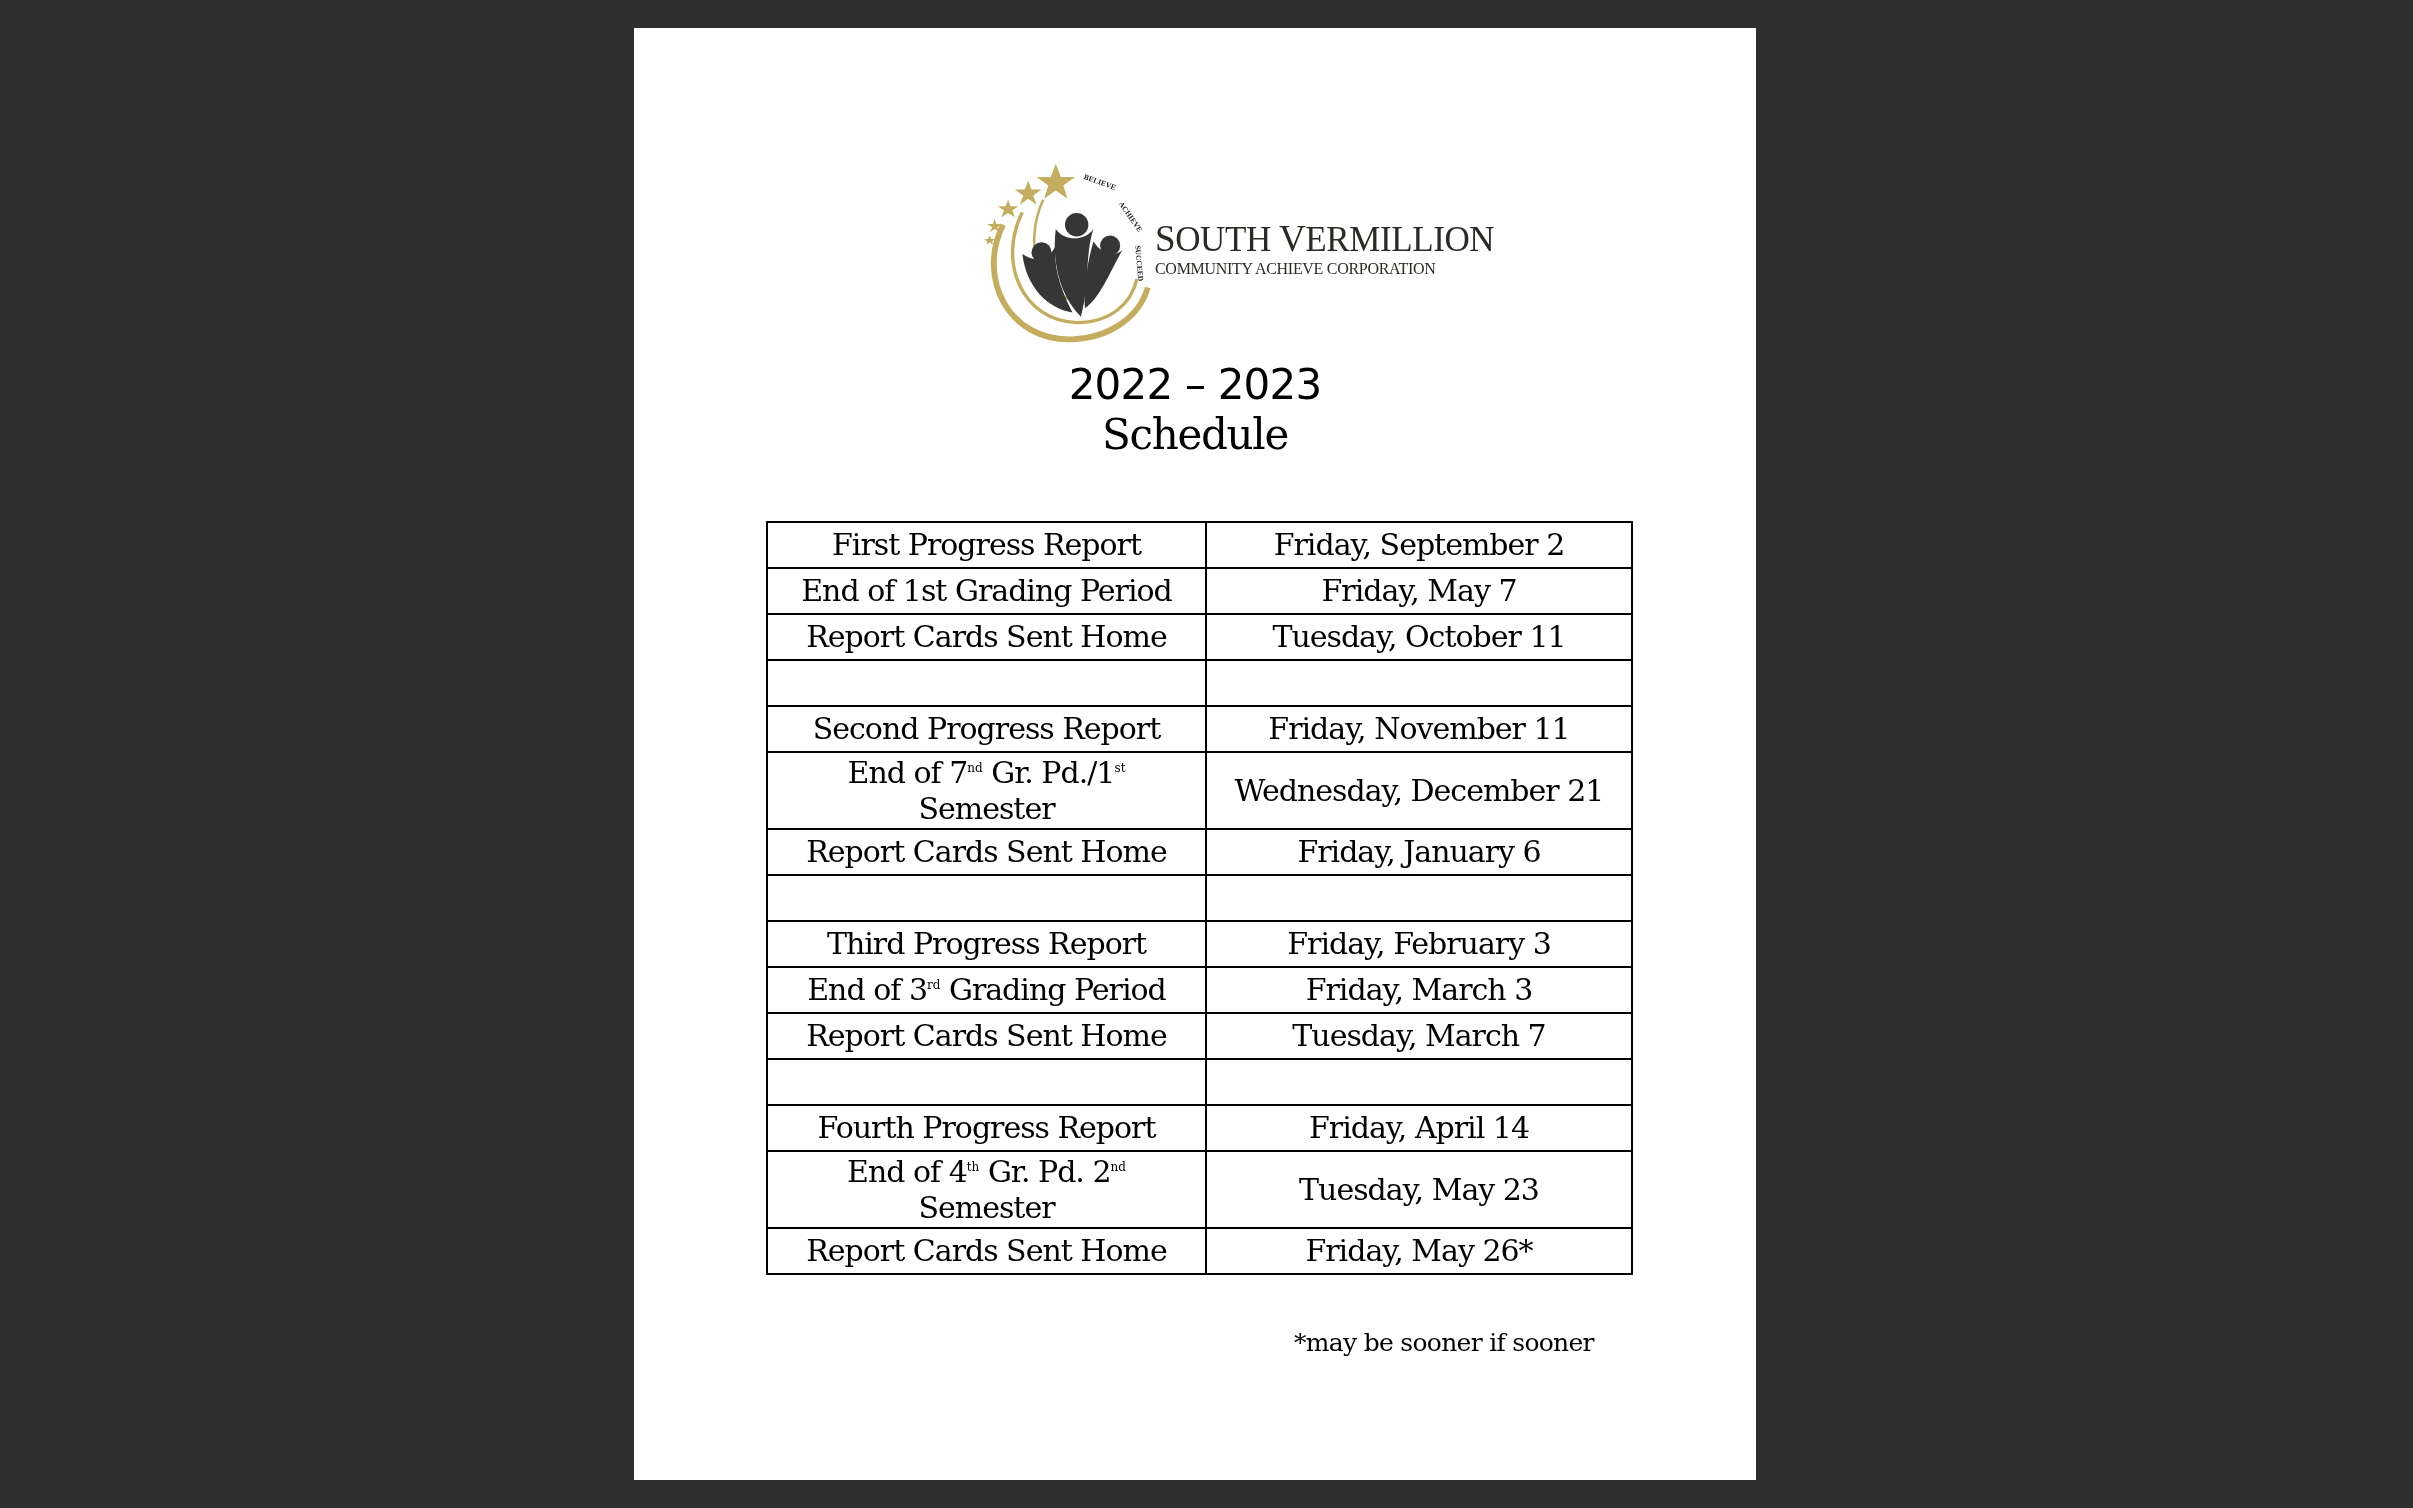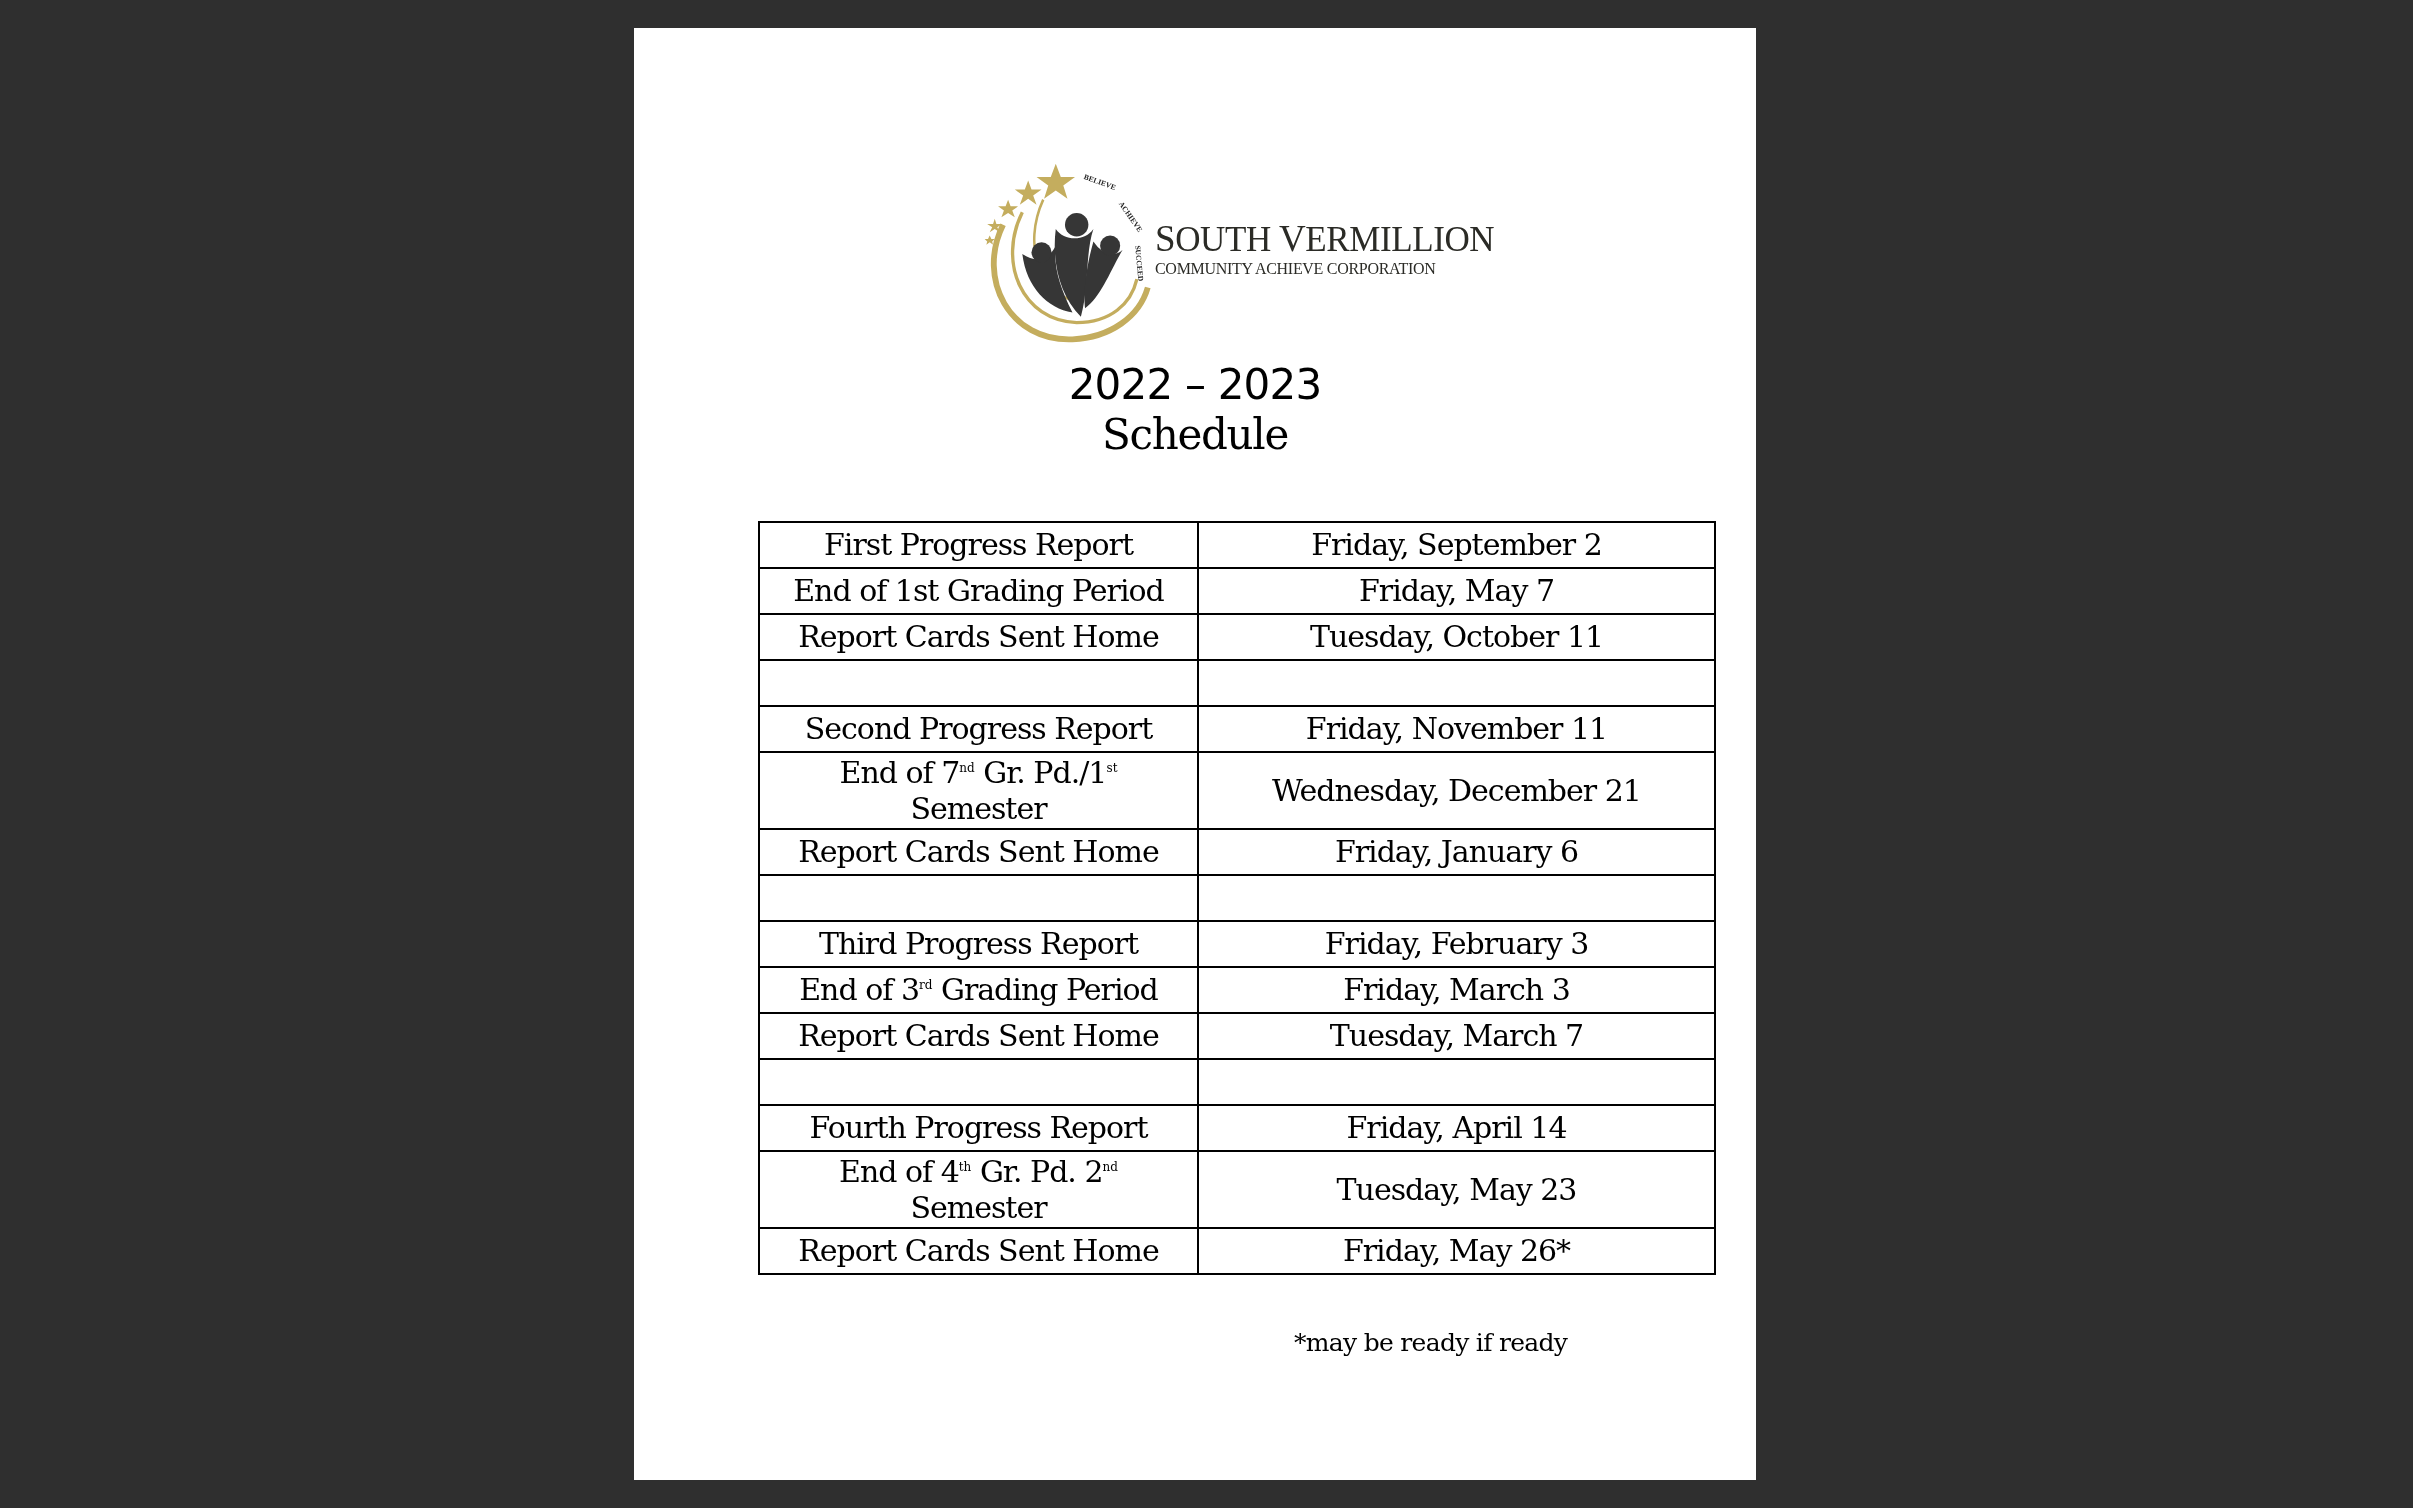--- a/index.html
+++ b/index.html
@@ -12,21 +12,21 @@
   }
   .logo { position:absolute; left:342px; top:134px; width:453px; height:184px; }
   .logo-text { position:absolute; left:521px; top:191px; color:#2b2b26; font-family:"Liberation Serif", serif; }
   .logo-name { font-size:37px; letter-spacing:-0.4px; line-height:40px; white-space:nowrap; }
   .logo-name .sc { font-size:35px; }
   .logo-sub { font-size:16px; line-height:18.4px; white-space:nowrap; letter-spacing:-0.3px; }
   .title-block { position:absolute; left:0; width:1122px; text-align:center; color:#000; }
   .year { top:324px; font-family:"DejaVu Sans", sans-serif; font-size:42px; line-height:50px; letter-spacing:-0.8px;margin-top:8px; }
   .heading { top:379px; font-size:42px; line-height:55px; letter-spacing:-1.3px; }
   table.sched {
-    position:absolute; left:124px; top:493px; width:958px;
+    position:absolute; left:132px; top:493px; width:867px;
     border-collapse:collapse; table-layout:fixed;padding-left:16px;
   }
   table.sched td {
     border:2.5px solid #000; height:44px; padding:0 5px; text-align:center; vertical-align:middle;
     font-size:30px; line-height:36px; letter-spacing:-1px; color:#000;
   }
   table.sched td.c1 { width:427px; }
   table.sched tr.tall td { height:75px; }
   table.sched sup { font-size:12px; line-height:0; vertical-align:super; letter-spacing:0; }
   .footnote {
@@ -131,15 +131,15 @@
         <td class="c1"><span>End of 4</span><sup>th</sup><span> Gr. Pd. 2</span><sup>nd</sup><br><span>Semester</span></td>
         <td>Tuesday, May 23</td>
       </tr>
       <tr>
           <td class="c1">Report Cards Sent Home</td>
           <td>Friday, May 26*</td>
         </tr>
     </tbody>
   </table>
 
-  <div class="footnote">*may be ready if ready</div>
+  <div class="footnote">*may be sooner if sooner</div>
 </div>
 
 
 </body></html>

